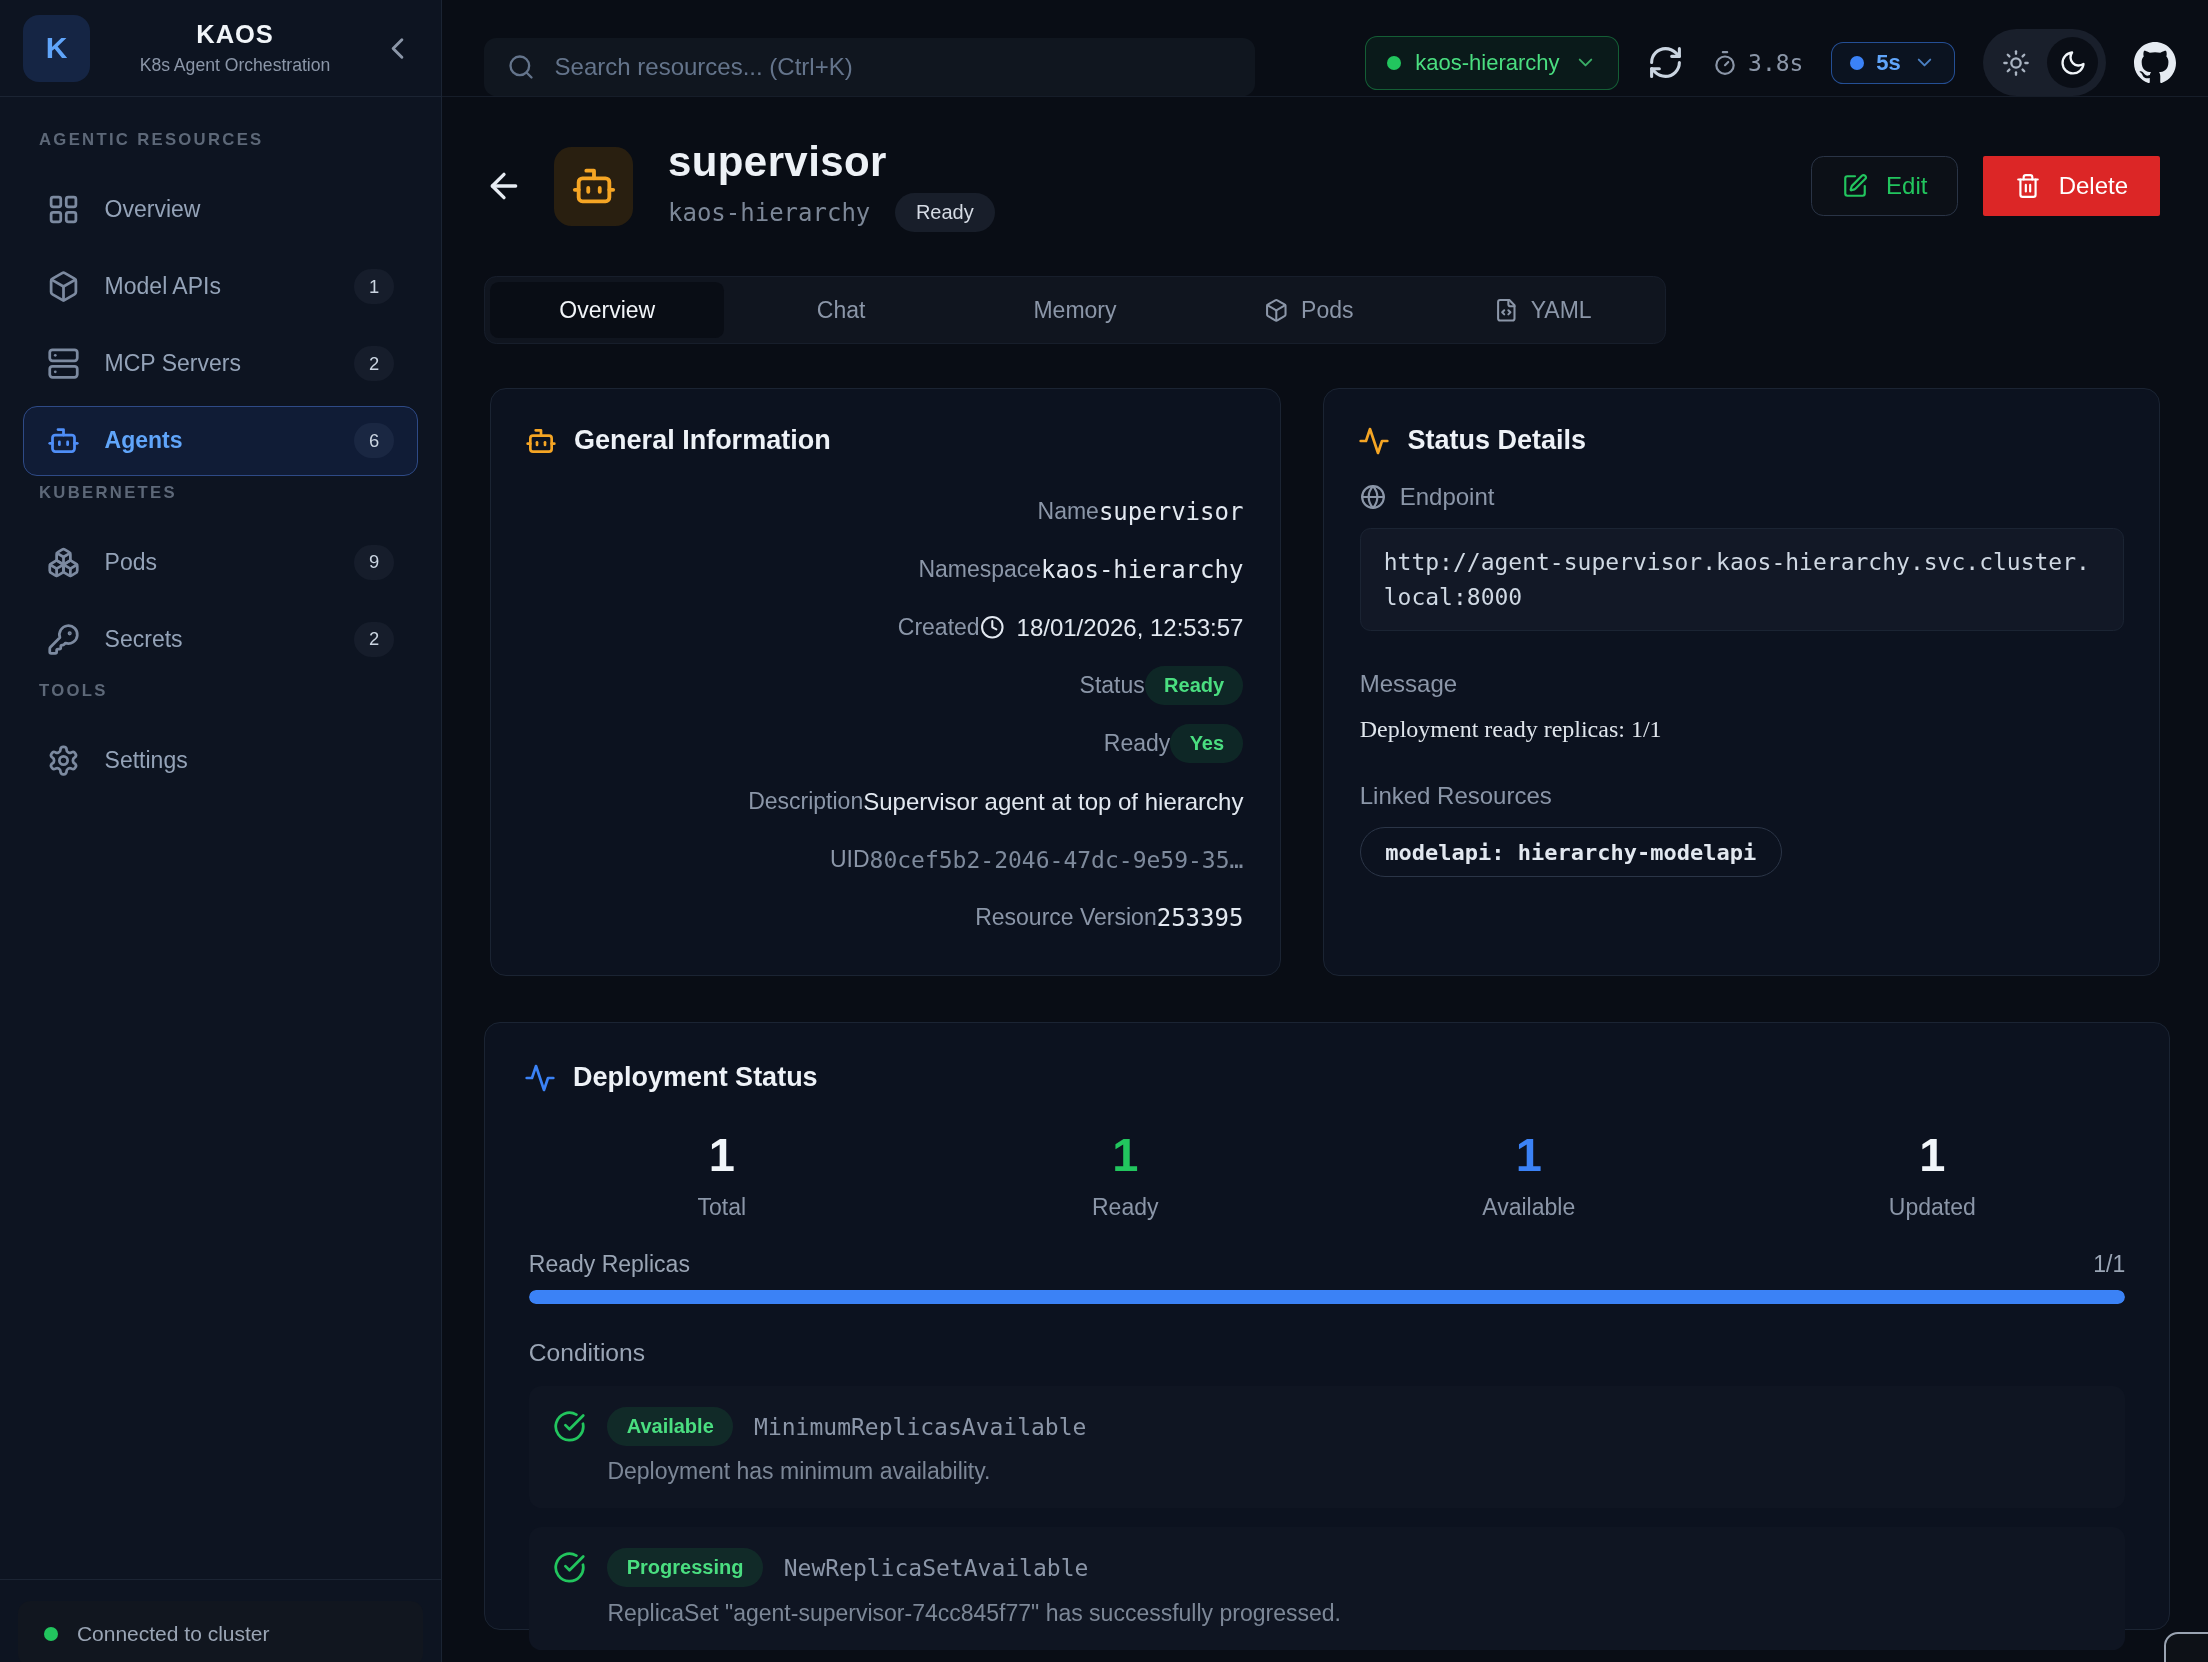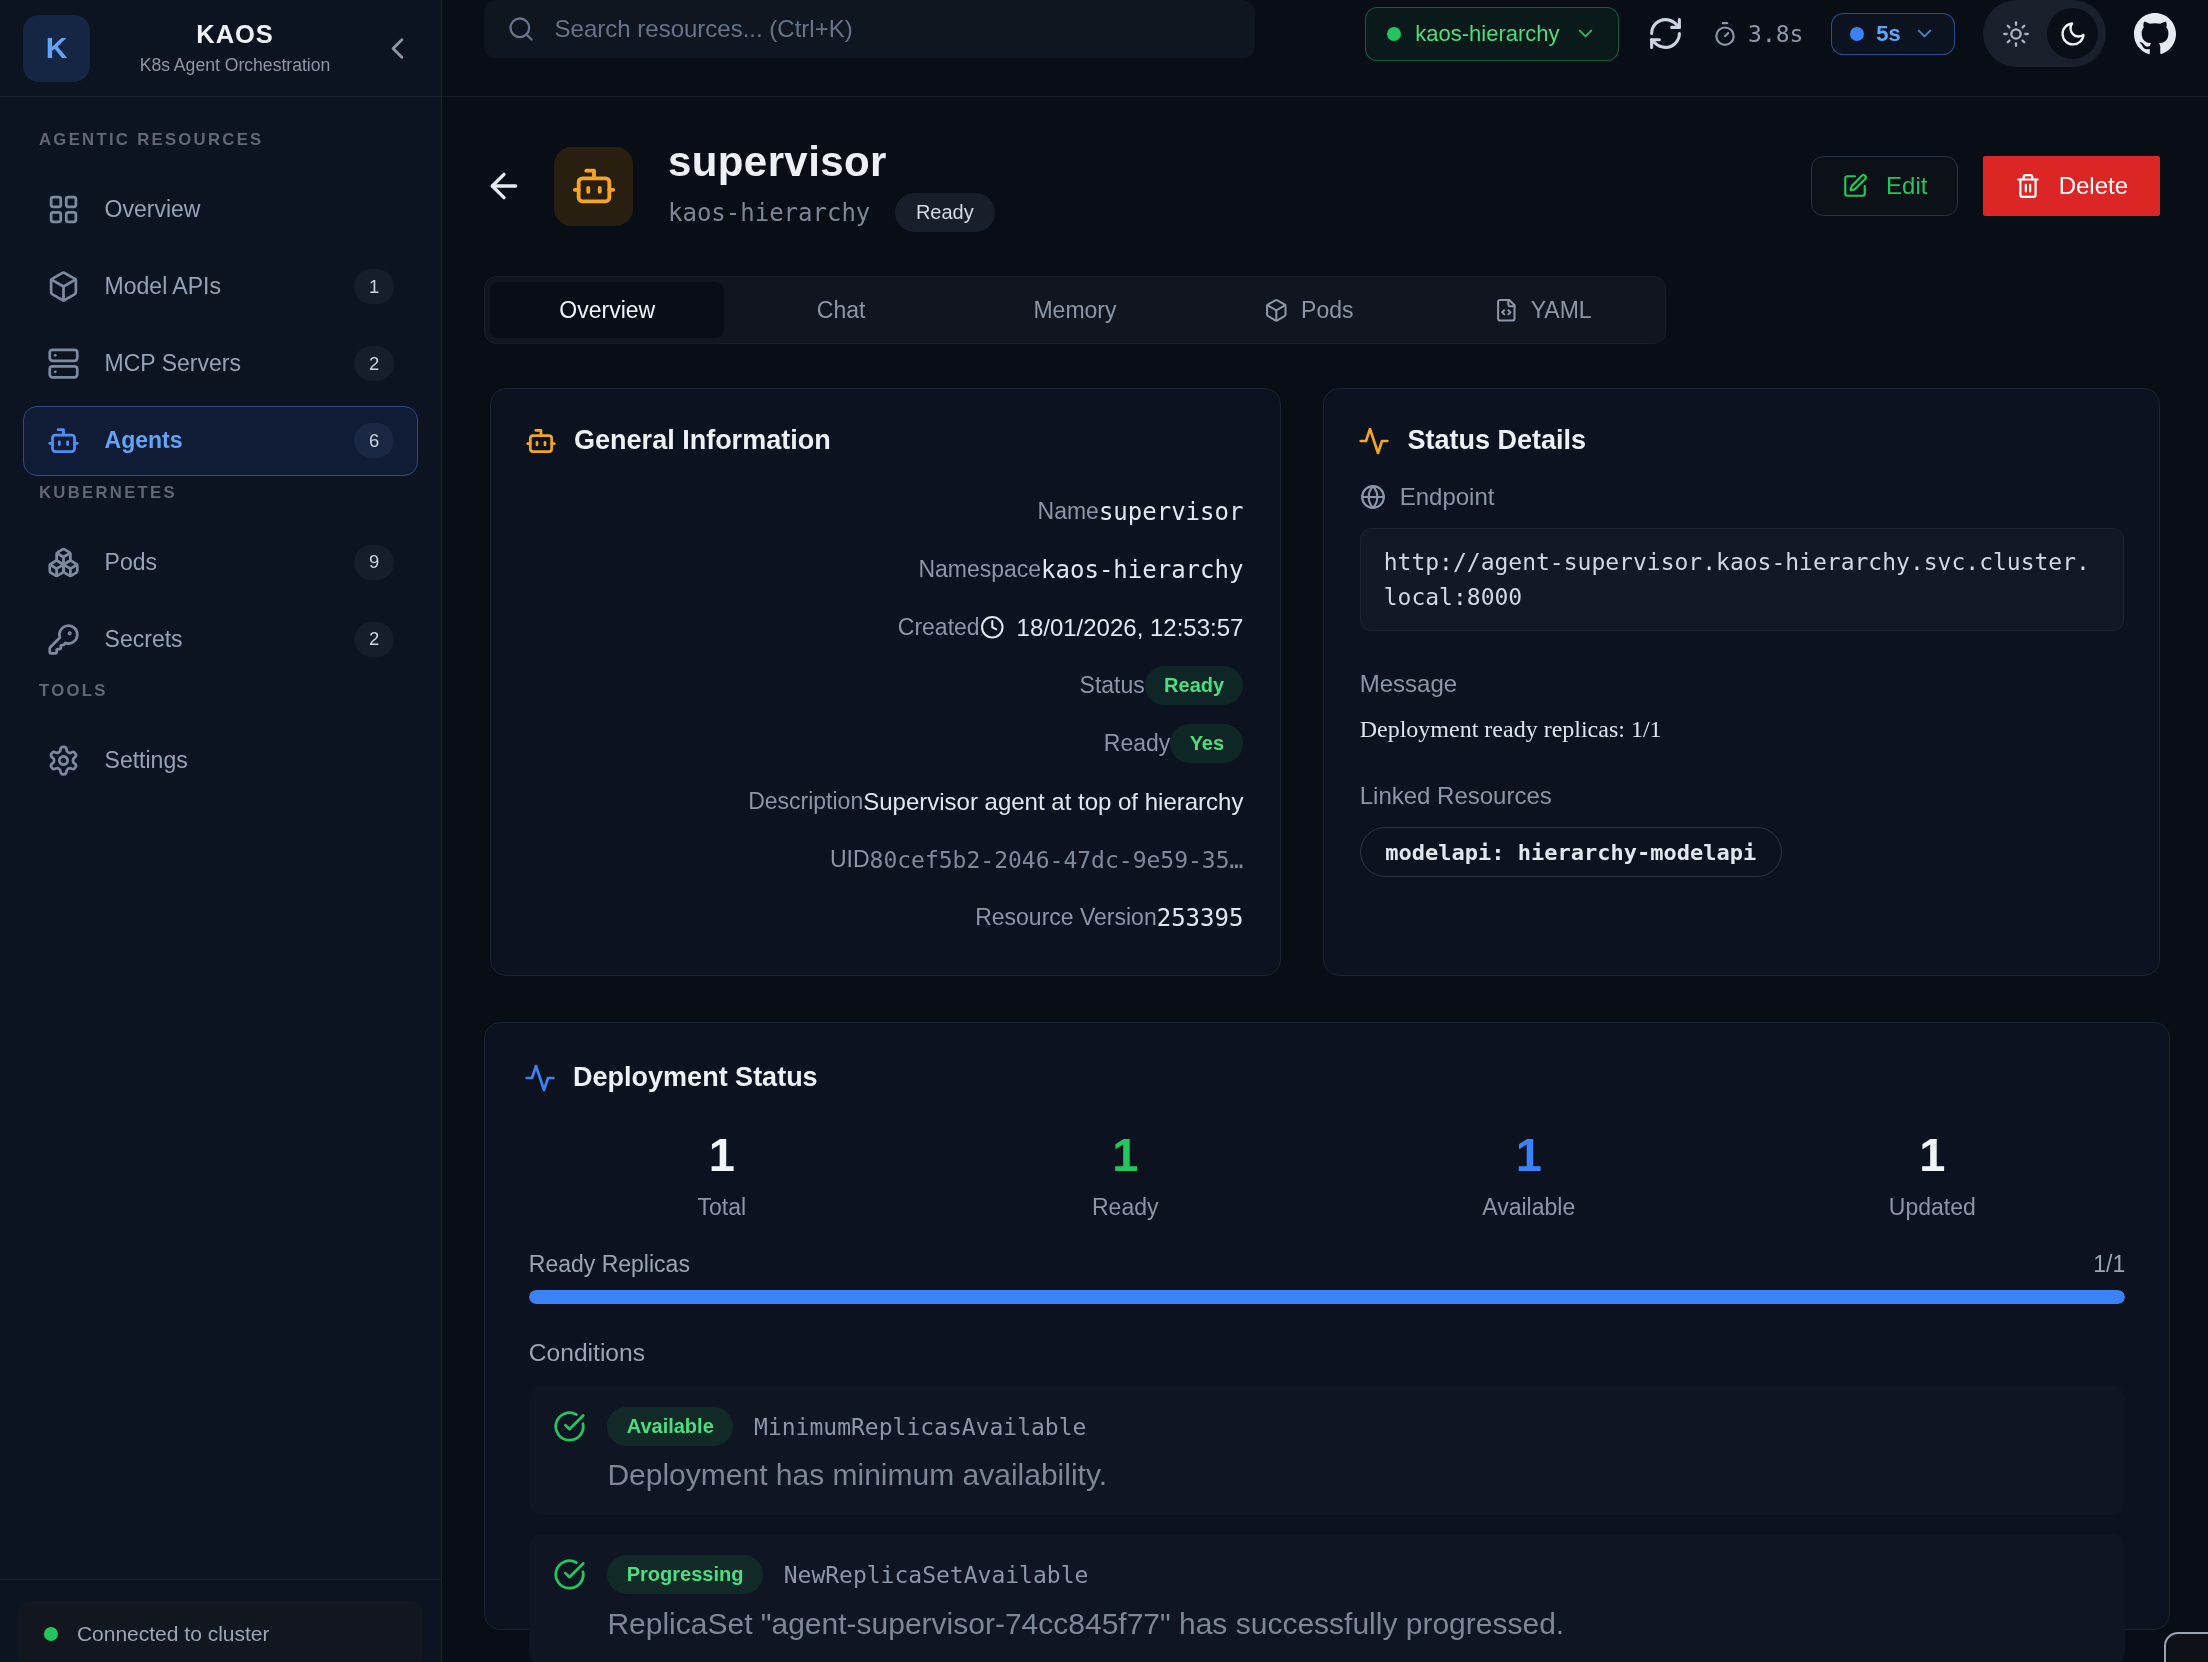--- a/index.html
+++ b/index.html
@@ -39,21 +39,21 @@
   .side-item.active .si-badge { background:#1a2742; }
 
   .side-footer { border-top:0.9px solid #1b2433; padding:21px 17.6px 0; height:84px; }
   .conn-box { background:#11161f; border-radius:12.3px; height:65px; display:flex; align-items:center; gap:19.3px; padding:0 26px; color:#9aa5b5; font-size:21px; }
   .dot { width:14px; height:14px; border-radius:50%; flex:none; }
   .dot.green { background:#22c55e; }
   .dot.blue { background:#3b82f6; }
 
   
   .main { flex:1; display:flex; flex-direction:column; min-width:0; }
-  .topbar { height:97px; flex:none; display:flex; align-items:flex-start; padding:0 33px 0 42px; border-bottom:0.9px solid #161d29;gap:46px; }
+  .topbar { height:97px; flex:none; display:flex; align-items:flex-end; padding:0 33px 0 42px; border-bottom:0.9px solid #161d29;gap:46px; }
   .search-box { width:771px; height:58px; background:#10161f; border-radius:12.3px; display:flex; align-items:center; gap:17.6px; padding:0 23px; color:#64748b; }
   .search-box svg { width:28px; height:28px; flex:none; }
   .search-box input { flex:1; background:transparent; border:none; outline:none; color:#b6c0ce; font-size:24px; font-family:inherit; }
   .search-box input::placeholder { color:#64748b; }
   .topbar-right { margin-left:auto; display:flex; align-items:center; gap:28px; }
   .ns-pill { height:54px; display:flex; align-items:center; gap:14px; padding:0 21px; border-radius:12.3px; border:0.9px solid rgba(34,197,94,.4); background:rgba(34,197,94,.07); color:#4ade80; font-size:22px; }
   .chev { color:inherit; opacity:.75; }
   .icon-btn { background:none; border:none; color:#cbd5e1; width:37px; height:37px; padding:0; }
   .icon-btn svg { width:100%; height:100%; }
   .load-time { display:flex; align-items:center; gap:10.5px; color:#8b96a8; font-size:23px; font-family:"DejaVu Sans Mono","Liberation Mono",monospace; }
@@ -121,21 +121,21 @@
   .stat-label { font-size:23px; color:#8b96a8; margin-top:16px; }
   .replicas-row { display:flex; justify-content:space-between; color:#9aa5b5; font-size:23px; margin:3.5px 8.8px 12.3px; }
   .progress-track { height:14px; border-radius:877px; background:#1a2232; margin:0 8.8px; overflow:hidden; }
   .progress-fill { height:100%; border-radius:877px; background:#3b82f6; }
   .conditions-label { color:#9aa5b5; font-size:24.6px; margin:35px 8.8px 19.3px; }
   .condition { background:#0f1522; border-radius:12.3px; padding:21px 24.6px; margin:0 8.8px 19.3px; }
   .cond-head { display:flex; align-items:center; gap:21px; }
   .check-icon { width:33px; height:33px; color:#22c55e; flex:none; }
   .check-icon svg { width:100%; height:100%; }
   .cond-reason { font-size:23px; color:#8b96a8; }
-  .cond-msg { color:#7c8797; font-size:30px; margin:12.3px 0 1.8px 54px; }
+  .cond-msg { color:#7c8797; font-size:23px; margin:12.3px 0 1.8px 54px; }
 
   .corner-widget { position:absolute; right:-24.6px; bottom:-16px; width:70px; height:47px; border:2.6px solid #9aa4b2; border-radius:14px; background:#0d1117; }
 </style>
 </head>
 <body>
 
 <div class="app">
 
   <aside class="sidebar">
     <div class="side-header">

